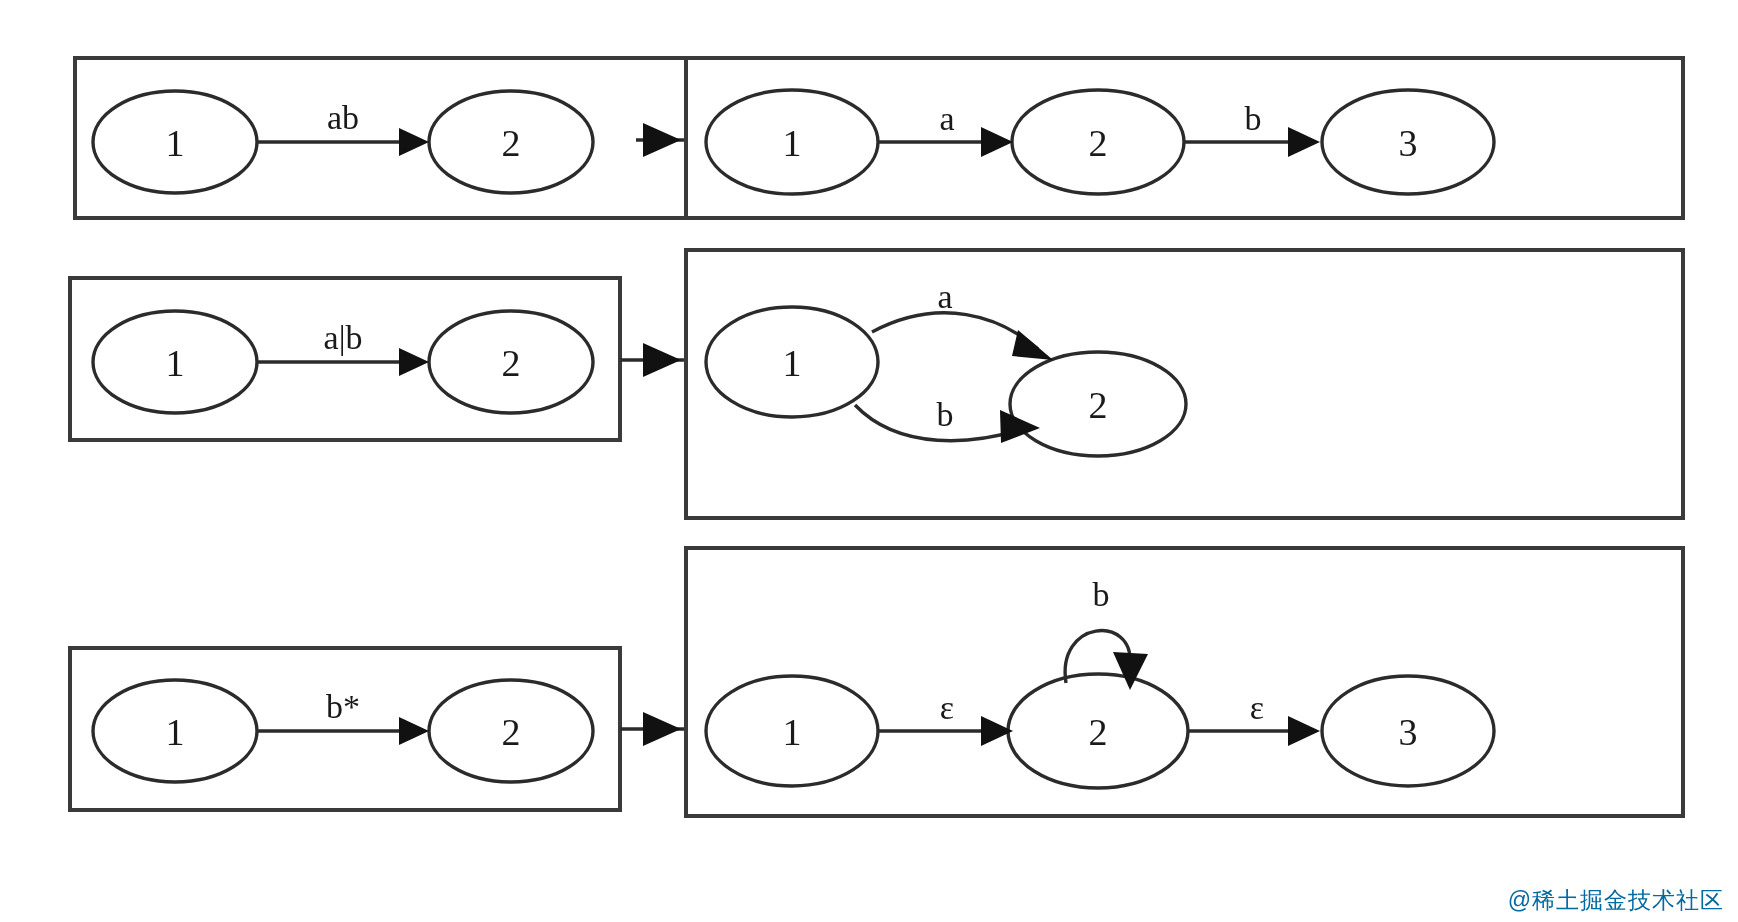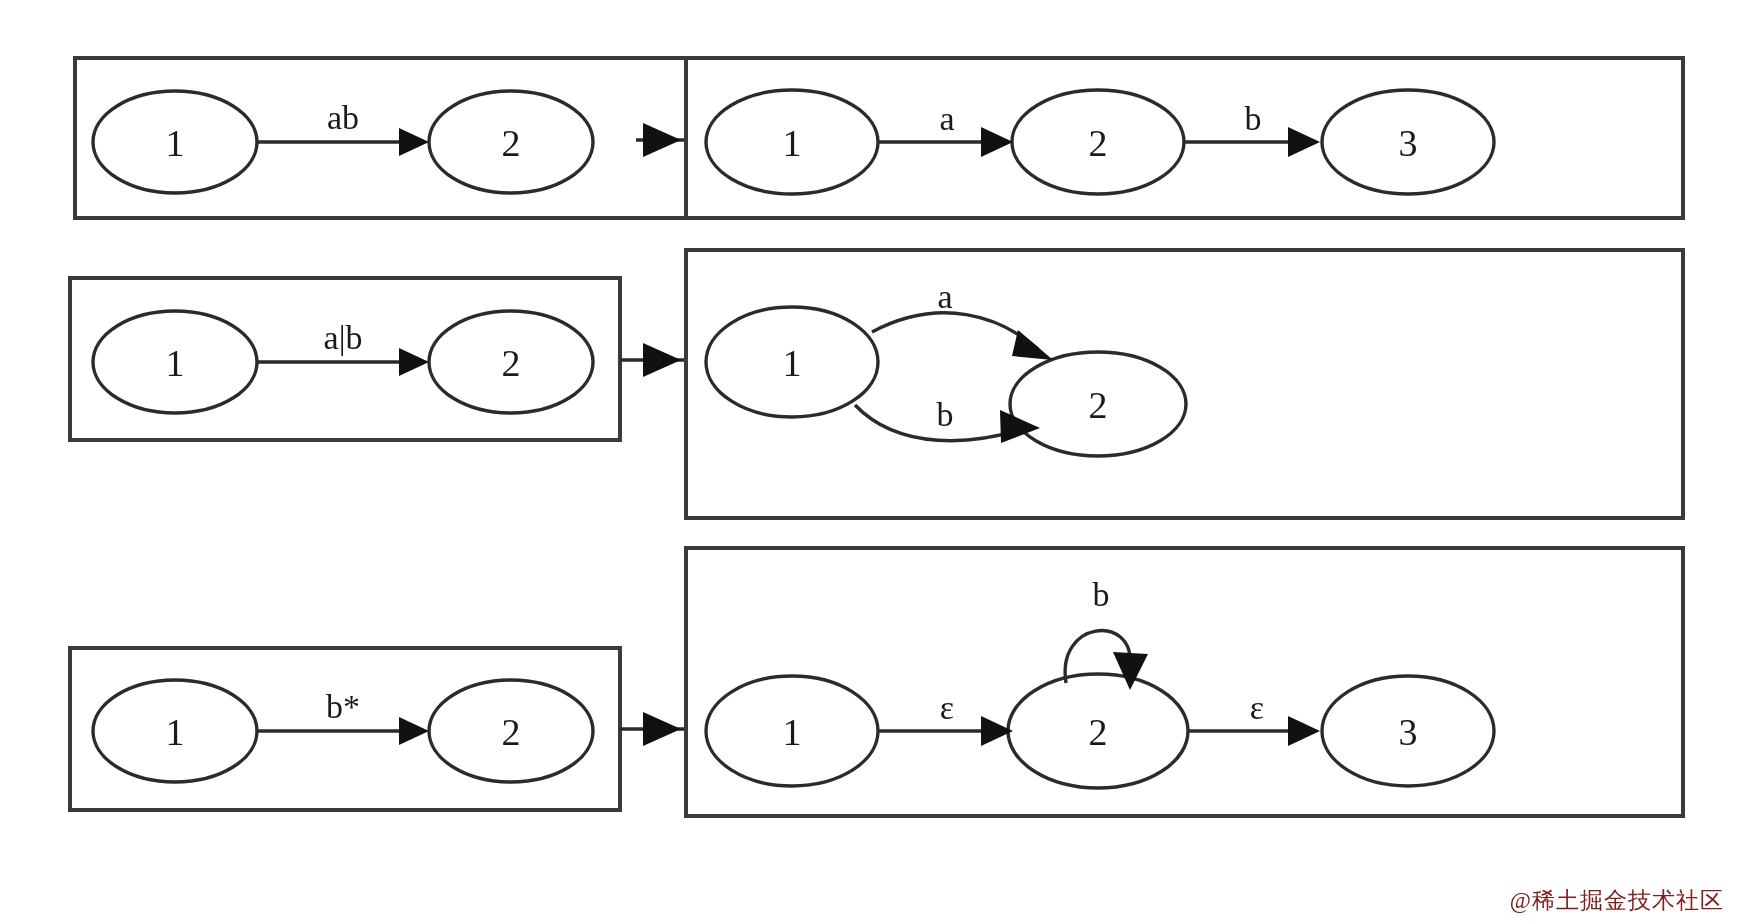--- a/index.html
+++ b/index.html
@@ -56,23 +56,23 @@
     dominant-baseline: central;
   }
   .arrow-head {
     fill: #111111;
     stroke: none;
   }
   .watermark {
     position: absolute;
     right: 14px;
     bottom: 6px;
-    font-family: Liberation Serif, serif;
+    font-family: Liberation Sans, sans-serif;
     font-size: 23px;
-    color: #7f1d1d;
+    color: #0369a1;
     letter-spacing: 1px;
     user-select: none;
     white-space: nowrap;
   }
 </style>
 </head>
 <body>
 
 <svg id="canvas" viewBox="0 0 1738 922" xmlns="http://www.w3.org/2000/svg">
 

